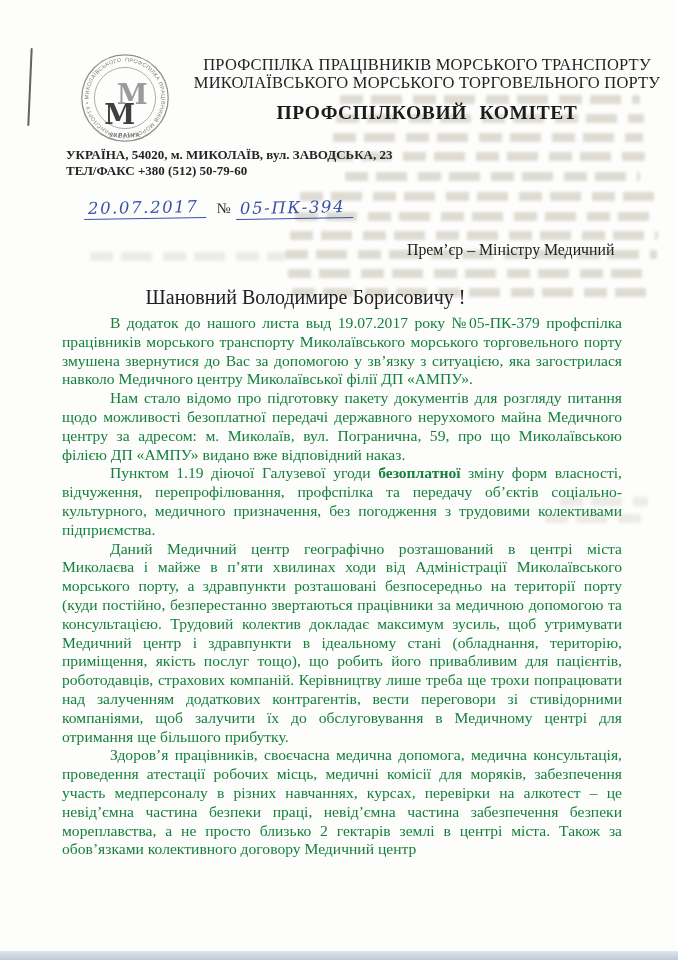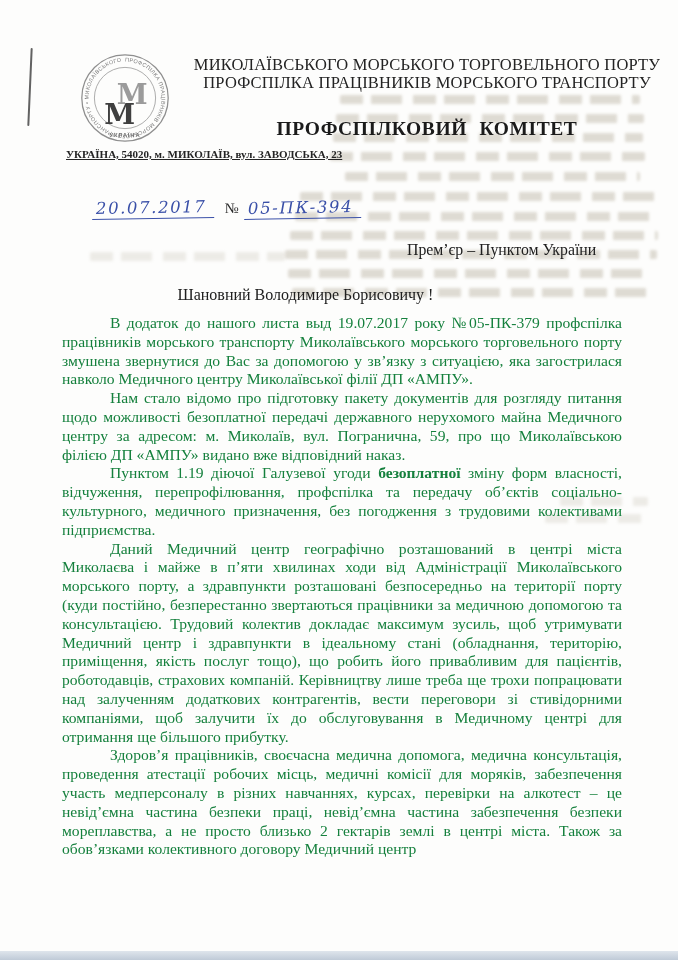--- a/index.html
+++ b/index.html
@@ -17,32 +17,32 @@
     background:linear-gradient(#dfe5ec,#bfcad7);}
   .bleed{position:absolute;height:9px;border-radius:2px;filter:blur(1.4px);opacity:.42;
     background:repeating-linear-gradient(90deg,#b5ad9b 0px,#b5ad9b 23px,transparent 23px,transparent 31px,#b5ad9b 31px,#b5ad9b 62px,transparent 62px,transparent 73px);}
   .bleed.lighter{opacity:.22;}
 
   
   .seal{position:absolute;left:80px;top:53px;width:90px;height:90px;}
   .org-head{position:absolute;left:188px;top:56px;width:478px;text-align:center;}
   .org-line{font-size:16.5px;line-height:17px;letter-spacing:.2px;color:#232323;}
   .org-line + .org-line{margin-top:1px;}
-  .committee{margin-top:27px;font-size:19.5px;font-weight:700;letter-spacing:.6px;word-spacing:7px;color:#1b1b1b;}
-  .contact{position:absolute;left:66px;top:147px;font-size:11px;font-weight:600;line-height:15.8px;color:#242424;text-decoration:underline;}
+  .committee{margin-top:11px;font-size:19.5px;font-weight:700;letter-spacing:.6px;word-spacing:7px;color:#1b1b1b;}
+  .contact{position:absolute;left:66px;top:147px;font-size:13px;font-weight:600;line-height:15.8px;color:#242424;}
 
   
-  .ref-line{position:absolute;left:92px;top:198px;white-space:nowrap;}
+  .ref-line{position:absolute;left:84px;top:198px;white-space:nowrap;}
   .handwritten{font-style:italic;color:#3a50a8;font-size:16.5px;letter-spacing:1.6px;
     font-family:"DejaVu Serif",serif;border-bottom:1.6px solid #3a50a8;padding:0 8px 1px 4px;
     display:inline-block;transform:rotate(-1deg);}
   .num-sign{font-size:14.5px;color:#2a2a2a;margin:0 6px 0 10px;}
 
   .addressee{position:absolute;left:407px;top:238px;font-size:15.8px;line-height:23px;color:#202020;}
-  .salutation{position:absolute;left:0;top:286px;width:611px;text-align:center;font-size:16px;color:#202020;}
+  .salutation{position:absolute;left:0;top:286px;width:611px;text-align:center;font-size:20px;color:#202020;}
 
   
   .body-text{position:absolute;left:62px;top:314px;width:560px;
     font-size:15.6px;line-height:18.8px;text-align:justify;color:#15803d;}
   .body-text p{margin:0;text-indent:48px;}
   .bold{font-weight:700;}
 
   
   .ring-text{font-size:6.1px;letter-spacing:.4px;fill:#7d7d7d;font-family:"Liberation Sans",sans-serif;}
   .country-text{font-size:6.5px;letter-spacing:1px;fill:#6f6f6f;font-weight:bold;font-family:"Liberation Sans",sans-serif;}
@@ -77,35 +77,36 @@
     </defs>
     <text class="ring-text">
       <textPath href="#ringPath">ПРОФСПІЛКА ПРАЦІВНИКІВ МОРСЬКОГО ТРАНСПОРТУ • МИКОЛАЇВСЬКОГО МОРСЬКОГО ТОРГОВЕЛЬНОГО ПОРТУ •</textPath>
     </text>
     <text x="58" y="57" text-anchor="middle" class="mono" fill="#9b9b9b">М</text>
     <text x="44" y="79" text-anchor="middle" class="mono" fill="#3f3f3f">М</text>
     <text x="50" y="93" text-anchor="middle" class="country-text">УКРАЇНА</text>
   </svg>
 
   <div class="org-head">
+    <div class="org-line">ПРОФСПІЛКА ПРАЦІВНИКІВ МОРСЬКОГО ТРАНСПОРТУ</div>
     <div class="org-line">МИКОЛАЇВСЬКОГО МОРСЬКОГО ТОРГОВЕЛЬНОГО ПОРТУ</div>
-    <div class="org-line">ПРОФСПІЛКА ПРАЦІВНИКІВ МОРСЬКОГО ТРАНСПОРТУ</div>
     <div class="committee">ПРОФСПІЛКОВИЙ КОМІТЕТ</div>
   </div>
 
   <div class="contact">
     <div>УКРАЇНА, 54020, м. МИКОЛАЇВ, вул. ЗАВОДСЬКА, 23</div>
+    <div>ТЕЛ/ФАКС +380 (512) 50-79-60</div>
   </div>
 
   <div class="ref-line">
     <span class="handwritten">20.07.2017</span><span class="num-sign">№</span><span class="handwritten">05-ПК-394</span>
   </div>
 
   <div class="addressee">
-    <div>Прем’єр – Пунктом України</div>
+    <div>Прем’єр – Міністру Медичний</div>
   </div>
 
   <div class="salutation">Шановний Володимире Борисовичу !</div>
 
   <div class="body-text">
     <p>В додаток до нашого листа выд 19.07.2017 року №05-ПК-379 профспілка працівників морського транспорту Миколаївського морського торговельного порту змушена звернутися до Вас за допомогою у зв’язку з ситуацією, яка загострилася навколо Медичного центру Миколаївської філії ДП «АМПУ».</p>
     <p>Нам стало відомо про підготовку пакету документів для розгляду питання щодо можливості безоплатної передачі державного нерухомого майна Медичного центру за адресом: м. Миколаїв, вул. Погранична, 59, про що Миколаївською філією ДП «АМПУ» видано вже відповідний наказ.</p>
     <p><span>Пунктом 1.19 діючої Галузевої угоди </span><span class="bold">безоплатної</span><span> зміну форм власності, відчуження, перепрофілювання, профспілка та передачу об’єктів соціально-культурного, медичного призначення, без погодження з трудовими колективами підприємства.</span></p>
     <p>Даний Медичний центр географічно розташований в центрі міста Миколаєва і майже в п’яти хвилинах ходи від Адміністрації Миколаївського морського порту, а здравпункти розташовані безпосередньо на території порту (куди постійно, безперестанно звертаються працівники за медичною допомогою та консультацією. Трудовий колектив докладає максимум зусиль, щоб утримувати Медичний центр і здравпункти в ідеальному стані (обладнання, територію, приміщення, якість послуг тощо), що робить його привабливим для пацієнтів, роботодавців, страхових компаній. Керівництву лише треба ще трохи попрацювати над залученням додаткових контрагентів, вести переговори зі стивідорними компаніями, щоб залучити їх до обслуговування в Медичному центрі для отримання ще більшого прибутку.</p>
     <p>Здоров’я працівників, своєчасна медична допомога, медична консультація, проведення атестації робочих місць, медичні комісії для моряків, забезпечення участь медперсоналу в різних навчаннях, курсах, перевірки на алкотест – це невід’ємна частина безпеки праці, невід’ємна частина забезпечення безпеки мореплавства, а не просто близько 2 гектарів землі в центрі міста. Також за обов’язками колективного договору Медичний центр</p>

